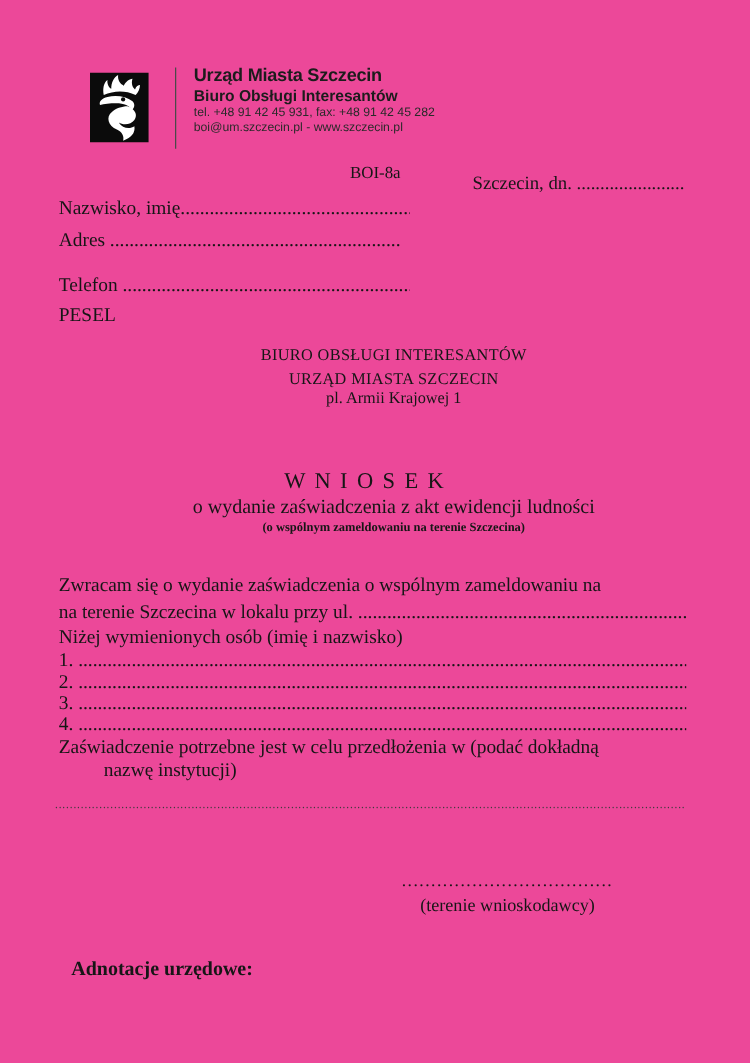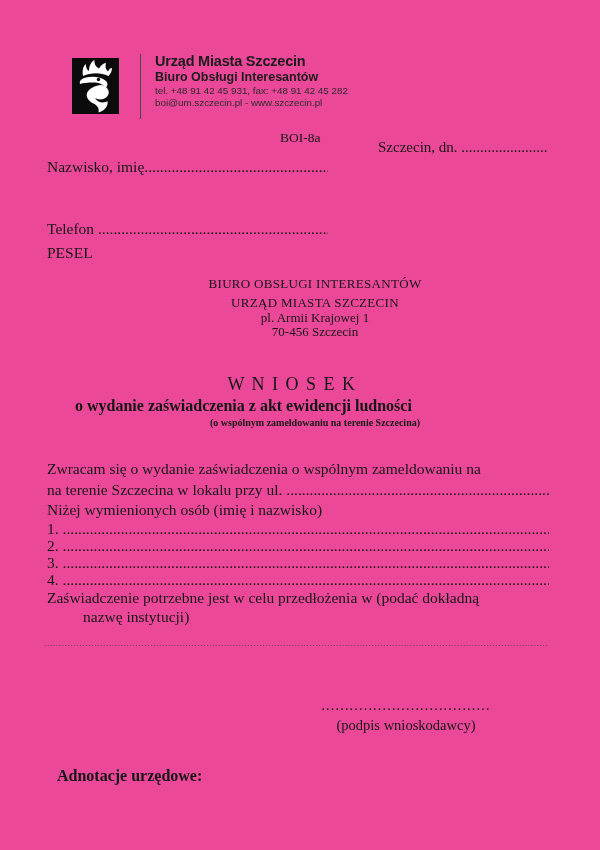--- a/index.html
+++ b/index.html
@@ -54,21 +54,21 @@
   .recipient { left: 115px; top: 274px; width: 400px; text-align: center; }
   .rcp-l1 { font-size: 13px; line-height: 20px; letter-spacing: 0.3px; }
   .rcp-l2 { font-size: 13px; line-height: 17px; letter-spacing: 0.3px; }
   .rcp-sm { font-size: 13px; line-height: 14px; }
 
   
   .title-main {
     left: 42px; top: 374px; width: 500px; text-align: center;
     font-size: 18px; font-weight: normal; letter-spacing: 1.5px;
   }
-  .title-sub1 { left: 75px; top: 397px; width: 480px; text-align: left; font-size: 16px; font-weight: bold; }
+  .title-sub1 { left: 75px; top: 397px; width: 480px; text-align: center; font-size: 16px; font-weight: normal; }
   .title-sub2 { left: 75px; top: 417px; width: 480px; text-align: center; font-size: 10px; font-weight: bold; }
 
   
   .bodyline { left: 47px; font-size: 15.5px; width: 502px; overflow: hidden; }
   .req1  { top: 460px; }
   .req2  { top: 481px; }
   .plist { top: 501px; }
   .p1 { top: 520px; } .p2 { top: 537px; } .p3 { top: 554px; } .p4 { top: 571px; }
   .purp1 { top: 589px; }
   .purp2 { top: 608px; margin-left: 36px; }
@@ -107,46 +107,46 @@
     <div class="hdr-org">Urząd Miasta Szczecin</div>
     <div class="hdr-dept">Biuro Obsługi Interesantów</div>
     <div class="hdr-sm">tel. +48 91 42 45 931, fax: +48 91 42 45 282</div>
     <div class="hdr-sm">boi@um.szczecin.pl - www.szczecin.pl</div>
   </div>
 
   <div class="abs boi">BOI-8a</div>
   <div class="abs date">Szczecin, dn. .........................</div>
 
   <div class="abs fld f-name">Nazwisko, imię............................................................</div>
+  <div class="abs fld f-addr">Adres ............................................................</div>
   <div class="abs fld f-phone">Telefon ............................................................</div>
   <div class="abs fld f-pesel">PESEL</div>
 
   <div class="abs recipient">
     <div class="rcp-l1">BIURO OBSŁUGI INTERESANTÓW</div>
     <div class="rcp-l2">URZĄD MIASTA SZCZECIN</div>
     <div class="rcp-sm">pl. Armii Krajowej 1</div>
-    <div class="rcp-sm">70-456 Szczecin</div>
   </div>
 
   <div class="abs title-main">W N I O S E K</div>
   <div class="abs title-sub1">o wydanie zaświadczenia z akt ewidencji ludności</div>
   <div class="abs title-sub2">(o wspólnym zameldowaniu na terenie Szczecina)</div>
 
   <div class="abs bodyline req1">Zwracam się o wydanie zaświadczenia o wspólnym zameldowaniu na</div>
   <div class="abs bodyline req2">na terenie Szczecina w lokalu przy ul. ................................................................................</div>
   <div class="abs bodyline plist">Niżej wymienionych osób (imię i nazwisko)</div>
   <div class="abs bodyline p1">1. ............................................................................................................................................................</div>
   <div class="abs bodyline p2">2. ............................................................................................................................................................</div>
   <div class="abs bodyline p3">3. ............................................................................................................................................................</div>
   <div class="abs bodyline p4">4. ............................................................................................................................................................</div>
   <div class="abs bodyline purp1">Zaświadczenie potrzebne jest w celu przedłożenia w (podać dokładną</div>
   <div class="abs bodyline purp2">nazwę instytucji)</div>
 
   <div class="abs fill-dots">........................................................................................................................................................................................................................</div>
 
   <div class="abs sig-block">
     <div class="sig-dots">....................................</div>
-    <div class="sig-cap">(podpis wnioskodawcy)</div>
+    <div class="sig-cap">(terenie wnioskodawcy)</div>
   </div>
 
   <div class="abs annotations">Adnotacje urzędowe:</div>
 
 </div>
 
 </body></html>

